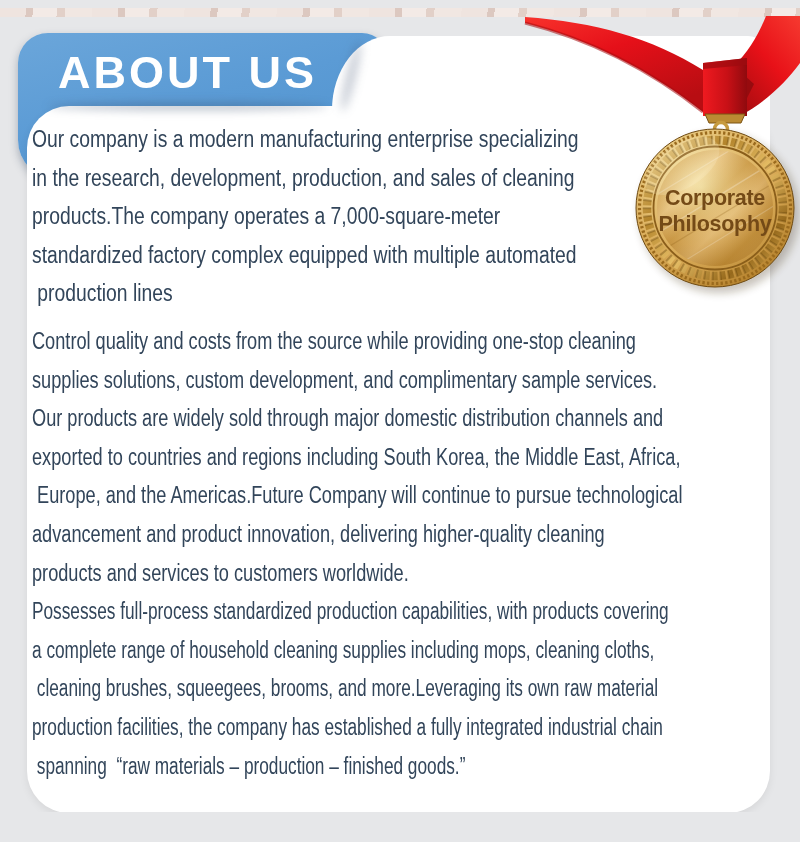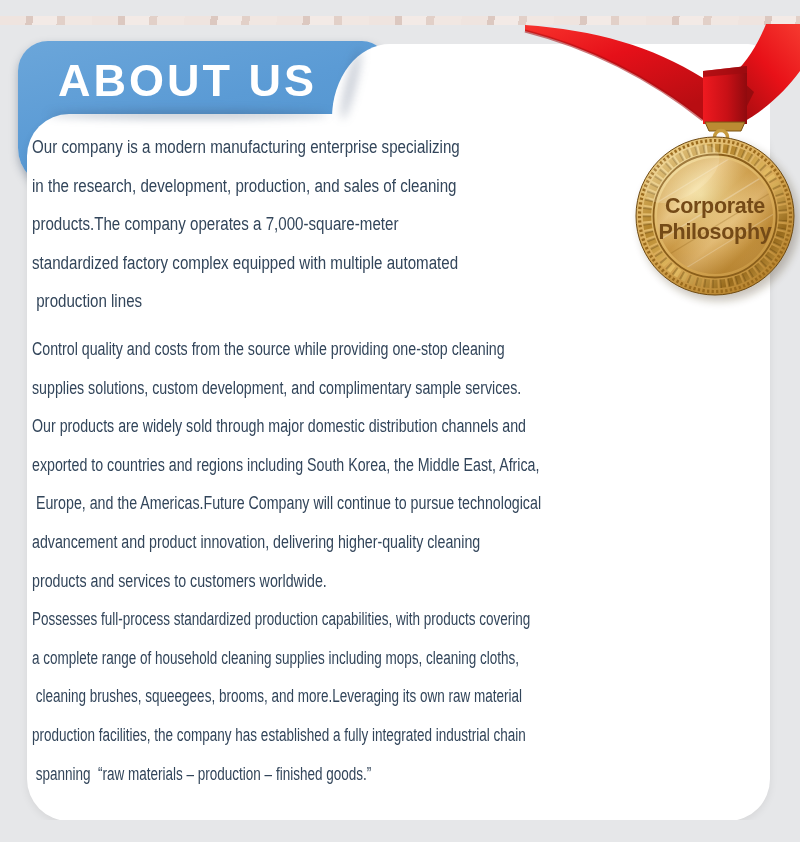--- a/index.html
+++ b/index.html
@@ -1,17 +1,17 @@
 <!DOCTYPE html>
 <html><head>
 <meta charset="utf-8">
 <style>
   html,body{margin:0;padding:0;background:#e6e7e9;}
   .stage{
-    position:relative;width:800px;height:804px;margin:16px auto;
+    position:relative;width:800px;height:804px;margin:8px auto;
     background:#e6e7e9;overflow:hidden;
     font-family:"Liberation Sans","DejaVu Sans",sans-serif;
   }
   
   .top-strip{
     position:absolute;left:0;top:0;width:800px;height:9px;z-index:0;
     background:repeating-linear-gradient(95deg,
       #efe4df 0 26px,#dcc8c0 26px 33px,#f3eae6 33px 57px,#e2d0c8 57px 65px,#f1e7e2 65px 92px);
   }
   
@@ -43,21 +43,21 @@
   }
   .swoosh-shadow{
     position:absolute;left:346px;top:32px;width:10px;height:72px;z-index:3;
     background:rgba(60,80,110,.28);border-radius:50%;filter:blur(5px);
     transform:rotate(14deg);
   }
   
   .text-block{
     position:absolute;left:27px;top:98px;width:743px;z-index:4;
     padding:14px 0 0 5px;box-sizing:border-box;
-    color:#32455a;font-size:18px;line-height:38.6px;
+    color:#32455a;font-size:23px;line-height:38.6px;
   }
   .line{white-space:pre;transform-origin:0 50%;}
   .p1 .line{transform:scaleX(0.84);}
   .p2 .line{transform:scaleX(0.75);}
   .p3 .line{transform:scaleX(0.79);}
   .p3{margin-top:9px;}
   
   .medal-wrap{position:absolute;left:500px;top:0;width:300px;height:300px;z-index:5;}
   .medal-text{
     font-family:"Liberation Sans","DejaVu Sans",sans-serif;

